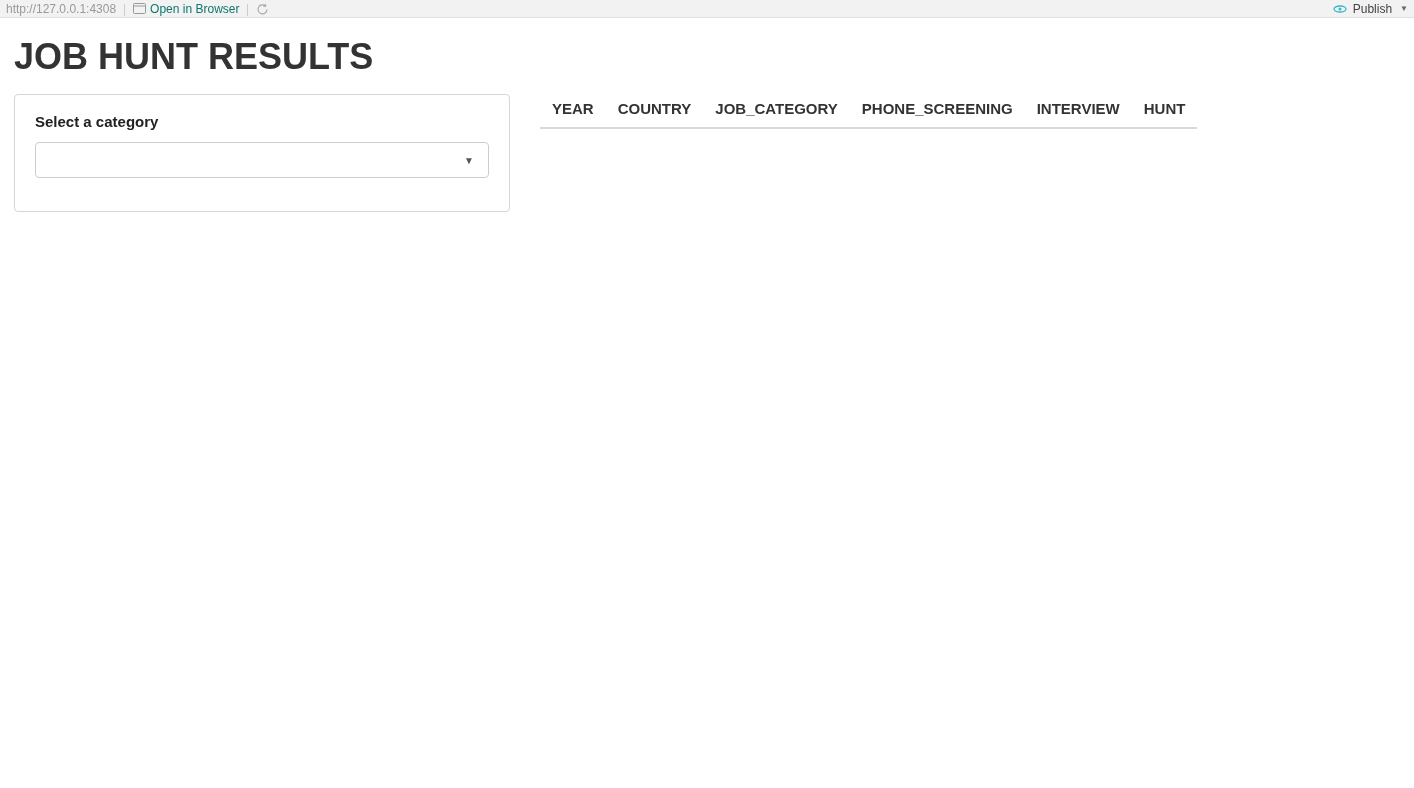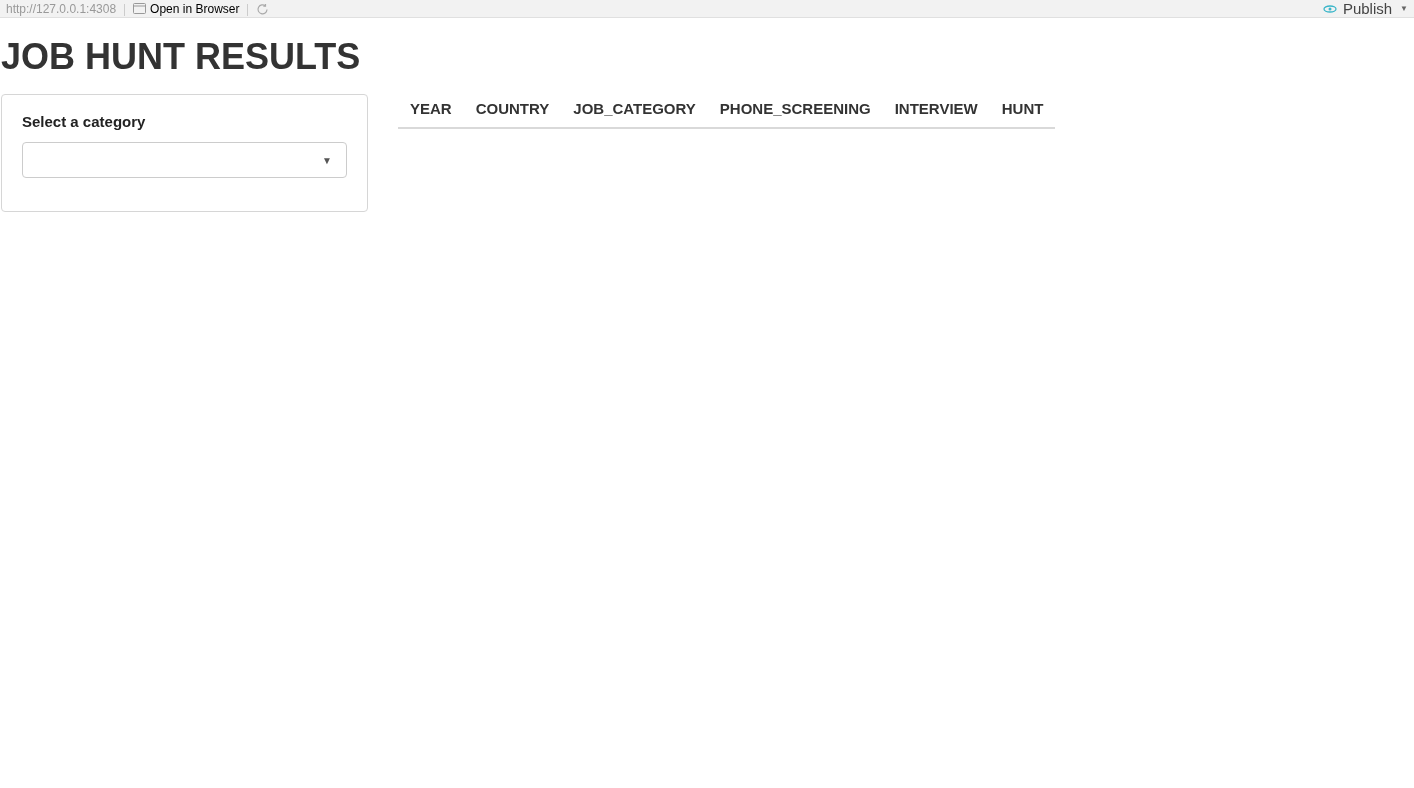--- a/index.html
+++ b/index.html
@@ -36,21 +36,21 @@
     }
     .toolbar-divider {
       width: 1px;
       height: 12px;
       background: #ccc;
     }
     .toolbar-open {
       display: flex;
       align-items: center;
       gap: 4px;
-      color: #000000;
+      color: #0f766e;
       cursor: pointer;
     }
     .toolbar-open-icon svg {
       display: block;
     }
     .toolbar-refresh-icon {
       color: #aaa;
       cursor: pointer;
     }
     .toolbar-refresh-icon svg {
@@ -62,44 +62,44 @@
       gap: 6px;
     }
     .publish-icon {
       color: #3bb6c9;
     }
     .publish-icon svg {
       display: block;
     }
     .publish-label {
       color: #444;
-      font-size: 15px;
+      font-size: 12px;
     }
     .publish-caret {
       color: #666;
       font-size: 8px;
       margin-left: 2px;
     }
     .content {
-      padding: 18px 1px;
+      padding: 18px 14px;
     }
     .page-title {
       font-size: 36px;
       font-weight: 600;
       color: #333;
       letter-spacing: 0px;
       margin-bottom: 16px;
     }
     .main-row {
       display: flex;
       align-items: flex-start;
       gap: 30px;
     }
     .sidebar-panel {
-      width: 367px;
+      width: 496px;
       border: 1px solid #d6d6d6;
       border-radius: 4px;
       padding: 18px 20px 32px 20px;
       min-height: 118px;
     }
     .sidebar-label {
       font-size: 15px;
       font-weight: 600;
       color: #222;
       margin-bottom: 12px;

